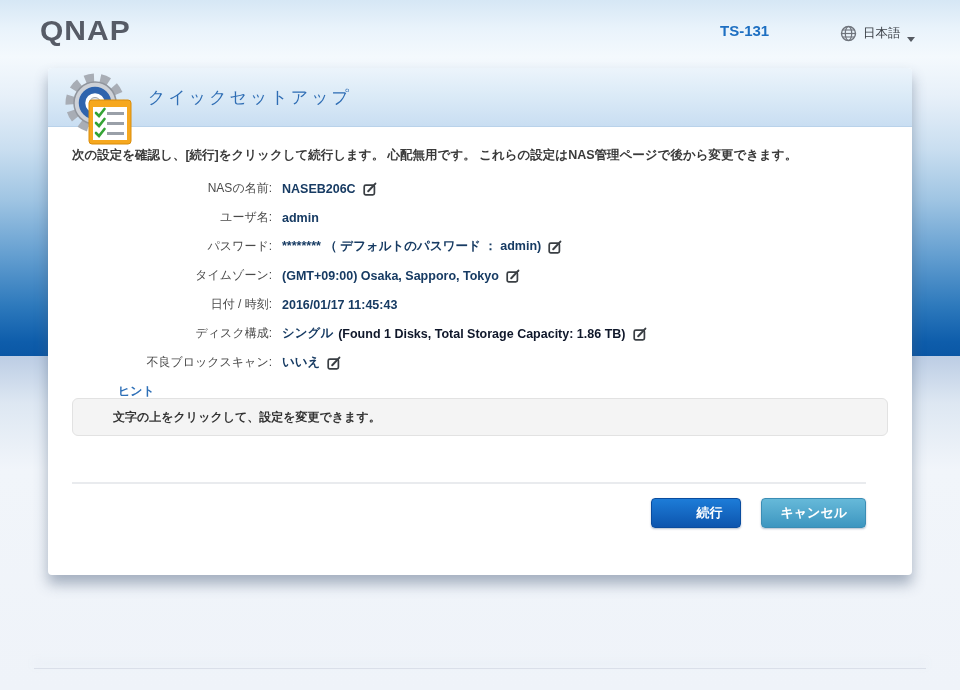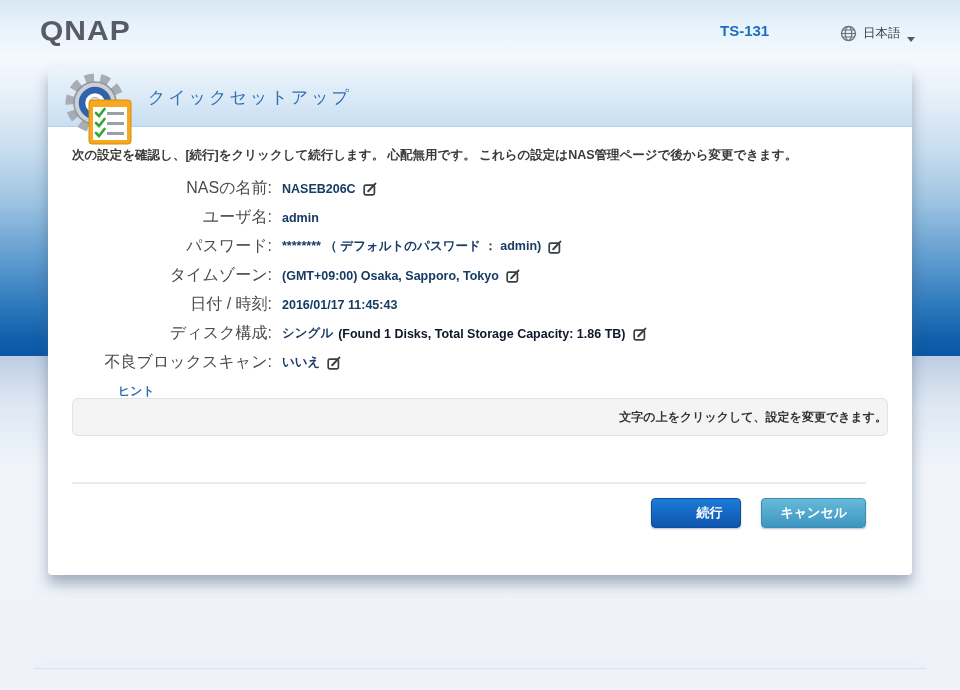--- a/index.html
+++ b/index.html
@@ -62,38 +62,38 @@
     position:absolute; left:100px; top:0; height:59px; display:flex; align-items:center;
     font-size:17px; letter-spacing:3px; color:#2e6db4;
   }
 
   .card-body{ padding:20px 24px 0 24px; }
   .intro{ font-size:12.5px; font-weight:bold; color:#3a3a3a; margin-bottom:10px; }
 
   .rows{ }
   .row{ display:flex; align-items:center; height:29px; font-size:12.5px; }
   .row-label{
-    width:200px; text-align:right; color:#4a4a4a; font-size:16px; flex:0 0 200px;
+    width:200px; text-align:right; color:#4a4a4a; font-size:12px; flex:0 0 200px;
   }
   .row-value{ margin-left:10px; font-weight:bold; color:#173b63; white-space:pre; }
   .row-note{ margin-left:5px; font-weight:bold; color:#0f172a; white-space:pre; }
   .row-note:empty{ display:none; }
   .edit-btn{ margin-left:7px; display:inline-flex; align-items:center; cursor:pointer; }
 
   
   .hint-wrap{ position:relative; margin-top:4px; }
   .hint-title{
     position:relative; z-index:2; margin-left:40px; display:inline-block;
     font-size:12px; font-weight:bold; color:#2d6fb7; padding:0 6px;
   }
   .hint-box{
     margin-top:-2px; height:38px; background:#f4f4f4;
     border:1px solid #e2e2e2; border-radius:6px;
     display:flex; align-items:center; padding-left:40px;
-    font-size:12px; font-weight:bold; color:#333;justify-content:flex-end;
+    font-size:12px; font-weight:bold; color:#333;
   }
 
   
   .card-divider{ margin:46px 22px 0 0; margin-left:0; height:2px; background:#e9ebee; }
   .btn-row{
     display:flex; justify-content:flex-end; gap:20px;
     margin-top:14px; padding-right:22px;
   }
   .btn{
     min-width:84px; height:30px; padding:0 18px;

